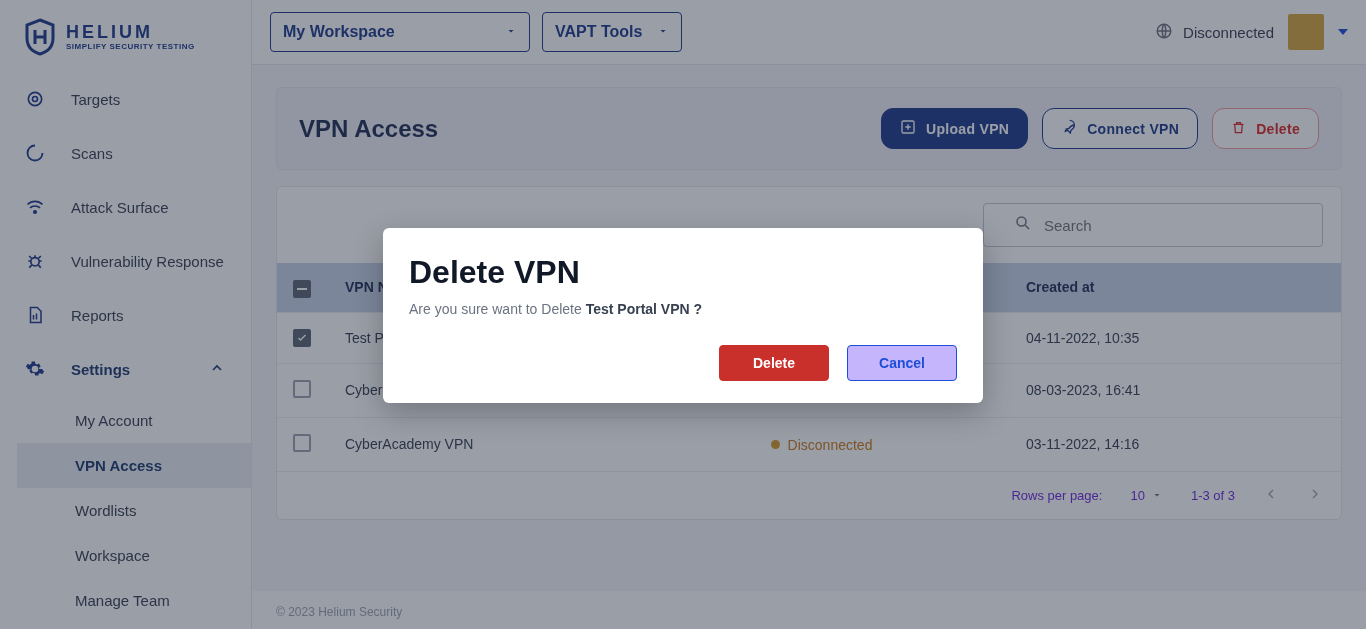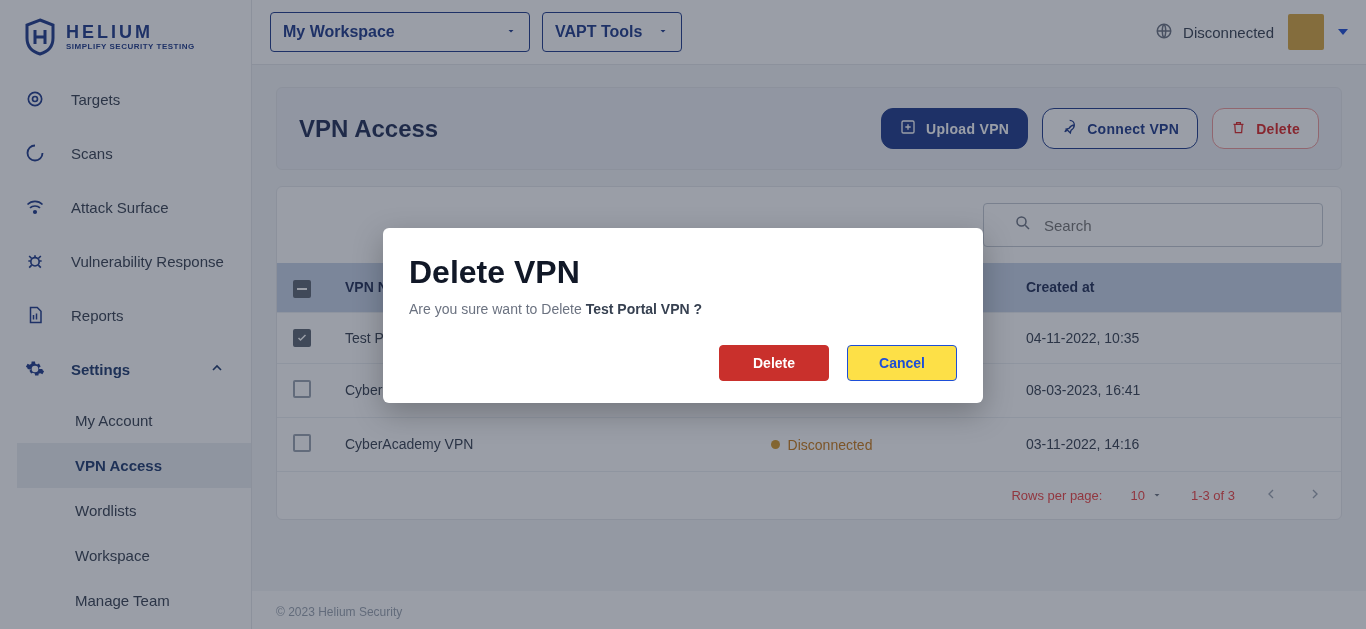--- a/index.html
+++ b/index.html
@@ -54,31 +54,31 @@
   th{padding:14px 16px;font-weight:800;color:#1f2d55}
   td{padding:16px 16px;color:#374151;border-top:1px solid #eceff3}
   .chkcell{width:52px}
   .chk{width:18px;height:18px;border:2px solid #9aa3af;border-radius:2px;display:inline-flex;align-items:center;justify-content:center;background:#fff}
   .chk.ind{background:#5b6472;border-color:#5b6472}
   .chk.ind::after{content:"";width:10px;height:2.5px;background:#fff}
   .chk.on{background:#5b6472;border-color:#5b6472}
   .chk.on svg{display:block}
   .status{display:inline-flex;align-items:center;gap:8px;color:#c97b1a;font-size:14px}
   .dot{width:9px;height:9px;border-radius:50%;background:#d59a2b}
-  .card-foot{display:flex;align-items:center;justify-content:flex-end;gap:28px;padding:14px 18px;color:#ef4444;font-size:13px;border-top:1px solid #eceff3}
+  .card-foot{display:flex;align-items:center;justify-content:flex-end;gap:28px;padding:14px 18px;color:#6d28d9;font-size:13px;border-top:1px solid #eceff3}
   .rows-sel{display:flex;align-items:center;gap:6px}
   .footer{padding:14px 24px 10px;color:#9aa3af;font-size:12px}
   .modal{position:absolute;left:50%;top:50%;transform:translate(-50%,-58%);background:#fff;border-radius:6px;width:600px;box-shadow:0 10px 30px rgba(0,0,0,0.25);padding:26px 26px 22px 26px}
   .modal h2{margin:0 0 6px 0;font-size:32px;font-weight:800;color:#111827}
   .modal p{margin:10px 0 0 0;font-size:14px;color:#6b7280}
   .modal p b{color:#374151}
   .modal .actions{display:flex;gap:18px;justify-content:flex-end;margin-top:28px}
   .mbtn{min-width:110px;text-align:center;border-radius:4px;padding:9px 26px;font-size:14px;font-weight:600;cursor:pointer}
   .mbtn.del{background:#c9302c;color:#fff;border:1px solid #c9302c}
-  .mbtn.cancel{background:#fde047;color:var(--blue);border:1.5px solid var(--blue)}
+  .mbtn.cancel{background:#c4b5fd;color:var(--blue);border:1.5px solid var(--blue)}
   
   .app-root{position:relative;width:1366px;height:629px}
   .scrim{position:absolute;inset:0;background:rgba(30,41,59,0.45);z-index:5}
   .modal-wrap{position:absolute;inset:0;z-index:10;display:flex;align-items:flex-start;justify-content:center;padding-top:228px;pointer-events:none}
   .modal{transform:none;position:static;pointer-events:auto}
 </style>
 </head>
 <body>
 
 <div class="app-root">

